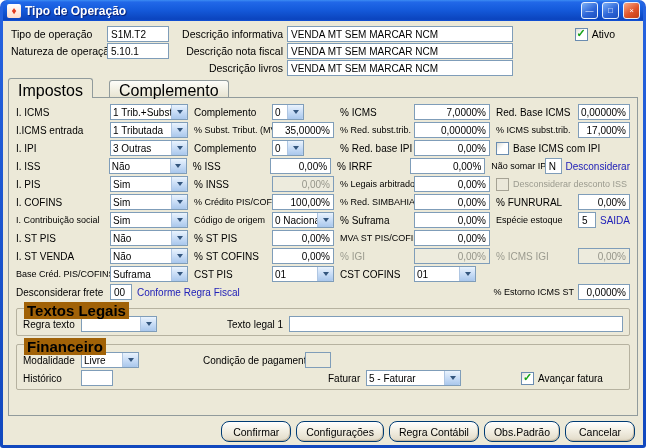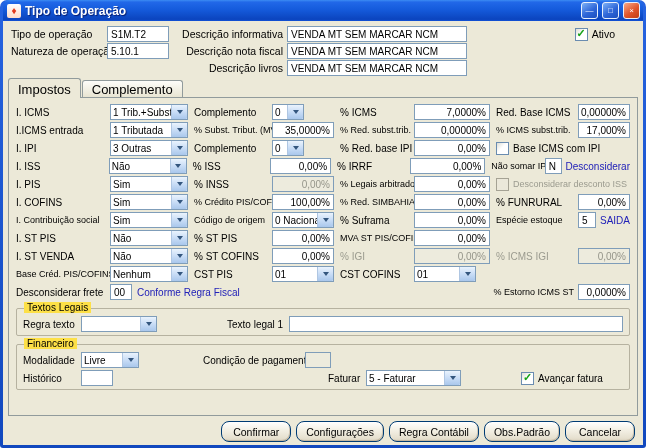--- a/index.html
+++ b/index.html
@@ -11,47 +11,47 @@
   .tbb{width:17px;height:17px;box-sizing:border-box;border:1px solid #E8F0FC;border-radius:3px;display:flex;align-items:center;justify-content:center;color:#fff;font-size:8px;line-height:1}
   .b-min,.b-max{background:linear-gradient(145deg,#7CB1F7,#2E66D8 55%,#1C4FBE)}
   .b-close{background:linear-gradient(145deg,#F8A888,#E0552B 55%,#C23E12)}
   .client{height:424px;background:#ECE9D8;position:relative;overflow:hidden}
   .hdr{position:absolute;top:5px;left:8px;right:6px}
   .hrow{display:flex;align-items:center;height:16px;margin-bottom:1px}
   .hlbl{font-size:10.5px;white-space:nowrap;box-sizing:border-box}
   .hl1{width:96px}
   .hl2{width:118px;text-align:right;padding-right:4px}
   .hf1{width:62px}
-  .hf2{width:180px}
+  .hf2{width:226px}
   .tfield{display:inline-flex;align-items:center;height:16px;box-sizing:border-box;border:1px solid #7F9DB9;background:#fff;padding:0 3px;font-size:10px;white-space:nowrap;overflow:hidden}
   .num{justify-content:flex-end}
   .dis{background:#EDEBDD;color:#95958A}
   .cbwrap{display:inline-flex;align-items:center;gap:4px}
   .cbx{width:13px;height:13px;box-sizing:border-box;border:1px solid #6A8CB0;background:linear-gradient(135deg,#DDDDD5,#FFFFFF 45%);display:inline-flex;align-items:center;justify-content:center;flex:none}
   .cbx .mk{color:#17A317;font-weight:bold;font-size:11px;line-height:1;margin-top:-1px}
   .cbx.disb{background:#EBE8DA;border-color:#A5A294}
   .tabs{position:absolute;left:5px;top:57px;display:flex;z-index:3}
-  .tab{box-sizing:border-box;height:17px;margin-top:2px;padding:1px 9px 0;border:1px solid #919B9C;border-bottom:none;border-radius:3px 3px 0 0;background:linear-gradient(#FDFDF9,#E8E5D2);font-size:13px;margin-right:1px}
+  .tab{box-sizing:border-box;height:17px;margin-top:2px;padding:1px 9px 0;border:1px solid #919B9C;border-bottom:none;border-radius:3px 3px 0 0;background:linear-gradient(#FDFDF9,#E8E5D2);font-size:16px;margin-right:16px}
   .tab.active{height:20px;margin-top:0;padding-top:3px;background:#ECE9D8}
   .panel{position:absolute;left:5px;width:630px;top:76px;height:319px;box-sizing:border-box;border:1px solid #919B9C;background:#ECE9D8;padding:6px 7px 0;overflow:hidden}
   .irow{display:flex;align-items:center;height:16px;margin-bottom:2px}
   .lbl{font-size:10px;white-space:nowrap;overflow:hidden;box-sizing:border-box}
   .sm{font-size:9px}
   .glabel{color:#9B9B8F}
   .l1{width:94px}.l2{width:84px;padding-left:6px}.l3{width:80px;padding-left:6px}.l4{width:88px;padding-left:6px}
   .f1{width:78px}.f2{width:62px}.f3{width:76px}.f4{width:52px}
   .s2{width:62px;display:flex;align-items:center}
   .s3{width:76px;display:flex;align-items:center}
   .combo{display:inline-flex;align-items:stretch;height:16px;box-sizing:border-box;border:1px solid #7F9DB9;background:#fff;flex:none}
   .cv{flex:1;display:flex;align-items:center;padding:0 2px;font-size:10px;white-space:nowrap;overflow:hidden}
   .cbtn{width:15px;display:flex;align-items:center;justify-content:center;background:linear-gradient(180deg,#EAF3FD,#C9DDF6 50%,#A9C7EC);border-left:1px solid #AFC6E2;border-radius:0 1px 1px 0;flex:none}
   .arrow{display:block;width:0;height:0;border-left:3px solid transparent;border-right:3px solid transparent;border-top:4px solid #33567E}
   .link{color:#2121B8;font-size:10px;white-space:nowrap}
   .groupbox{position:relative;box-sizing:border-box;border:1px solid #B6B2A0;border-radius:2px;padding:7px 6px 1px;margin-top:8px}
-  .gb-title{position:absolute;top:-7px;left:7px;background:#fde047;padding:0 3px;font-weight:normal;font-size:10px}
+  .gb-title{position:absolute;top:-7px;left:7px;background:#a16207;padding:0 3px;font-weight:bold;font-size:15px}
   .gbrow{display:flex;align-items:center;height:16px;margin-bottom:2px}
   .btns{position:absolute;top:400px;right:8px;display:flex;gap:5px}
   .xpbtn{box-sizing:border-box;height:21px;min-width:70px;padding:0 9px;display:inline-flex;align-items:center;justify-content:center;border:1px solid #003C74;border-radius:8px;font-size:10.5px;background:linear-gradient(180deg,#FFFFFF,#F4F1E6 40%,#E6E0CF 85%,#D8D0BC);box-shadow:inset -1px -1px 0 rgba(150,130,100,.35)}
 </style>
 </head>
 <body>
 
 <div class="window">
   <div class="titlebar">
     <span class="title-icon">♦</span>
@@ -258,21 +258,21 @@
         <span class="tfield num f2">0,00%</span>
         <span class="lbl l3 glabel">% IGI</span>
         <span class="tfield num f3 dis">0,00%</span>
         <span class="lbl l4 glabel">% ICMS IGI</span>
         <span class="tfield num f4 dis">0,00%</span>
       </div>
 
       <div class="irow">
         <span class="lbl l1 sm">Base Créd. PIS/COFINS</span>
         <span class="combo f1">
-            <span class="cv">Nenhum</span>
+            <span class="cv">Suframa</span>
             <span class="cbtn">
               <i class="arrow"></i>
             </span>
           </span>
         <span class="lbl l2">CST PIS</span>
         <span class="combo f2">
             <span class="cv">01</span>
             <span class="cbtn">
               <i class="arrow"></i>
             </span>

